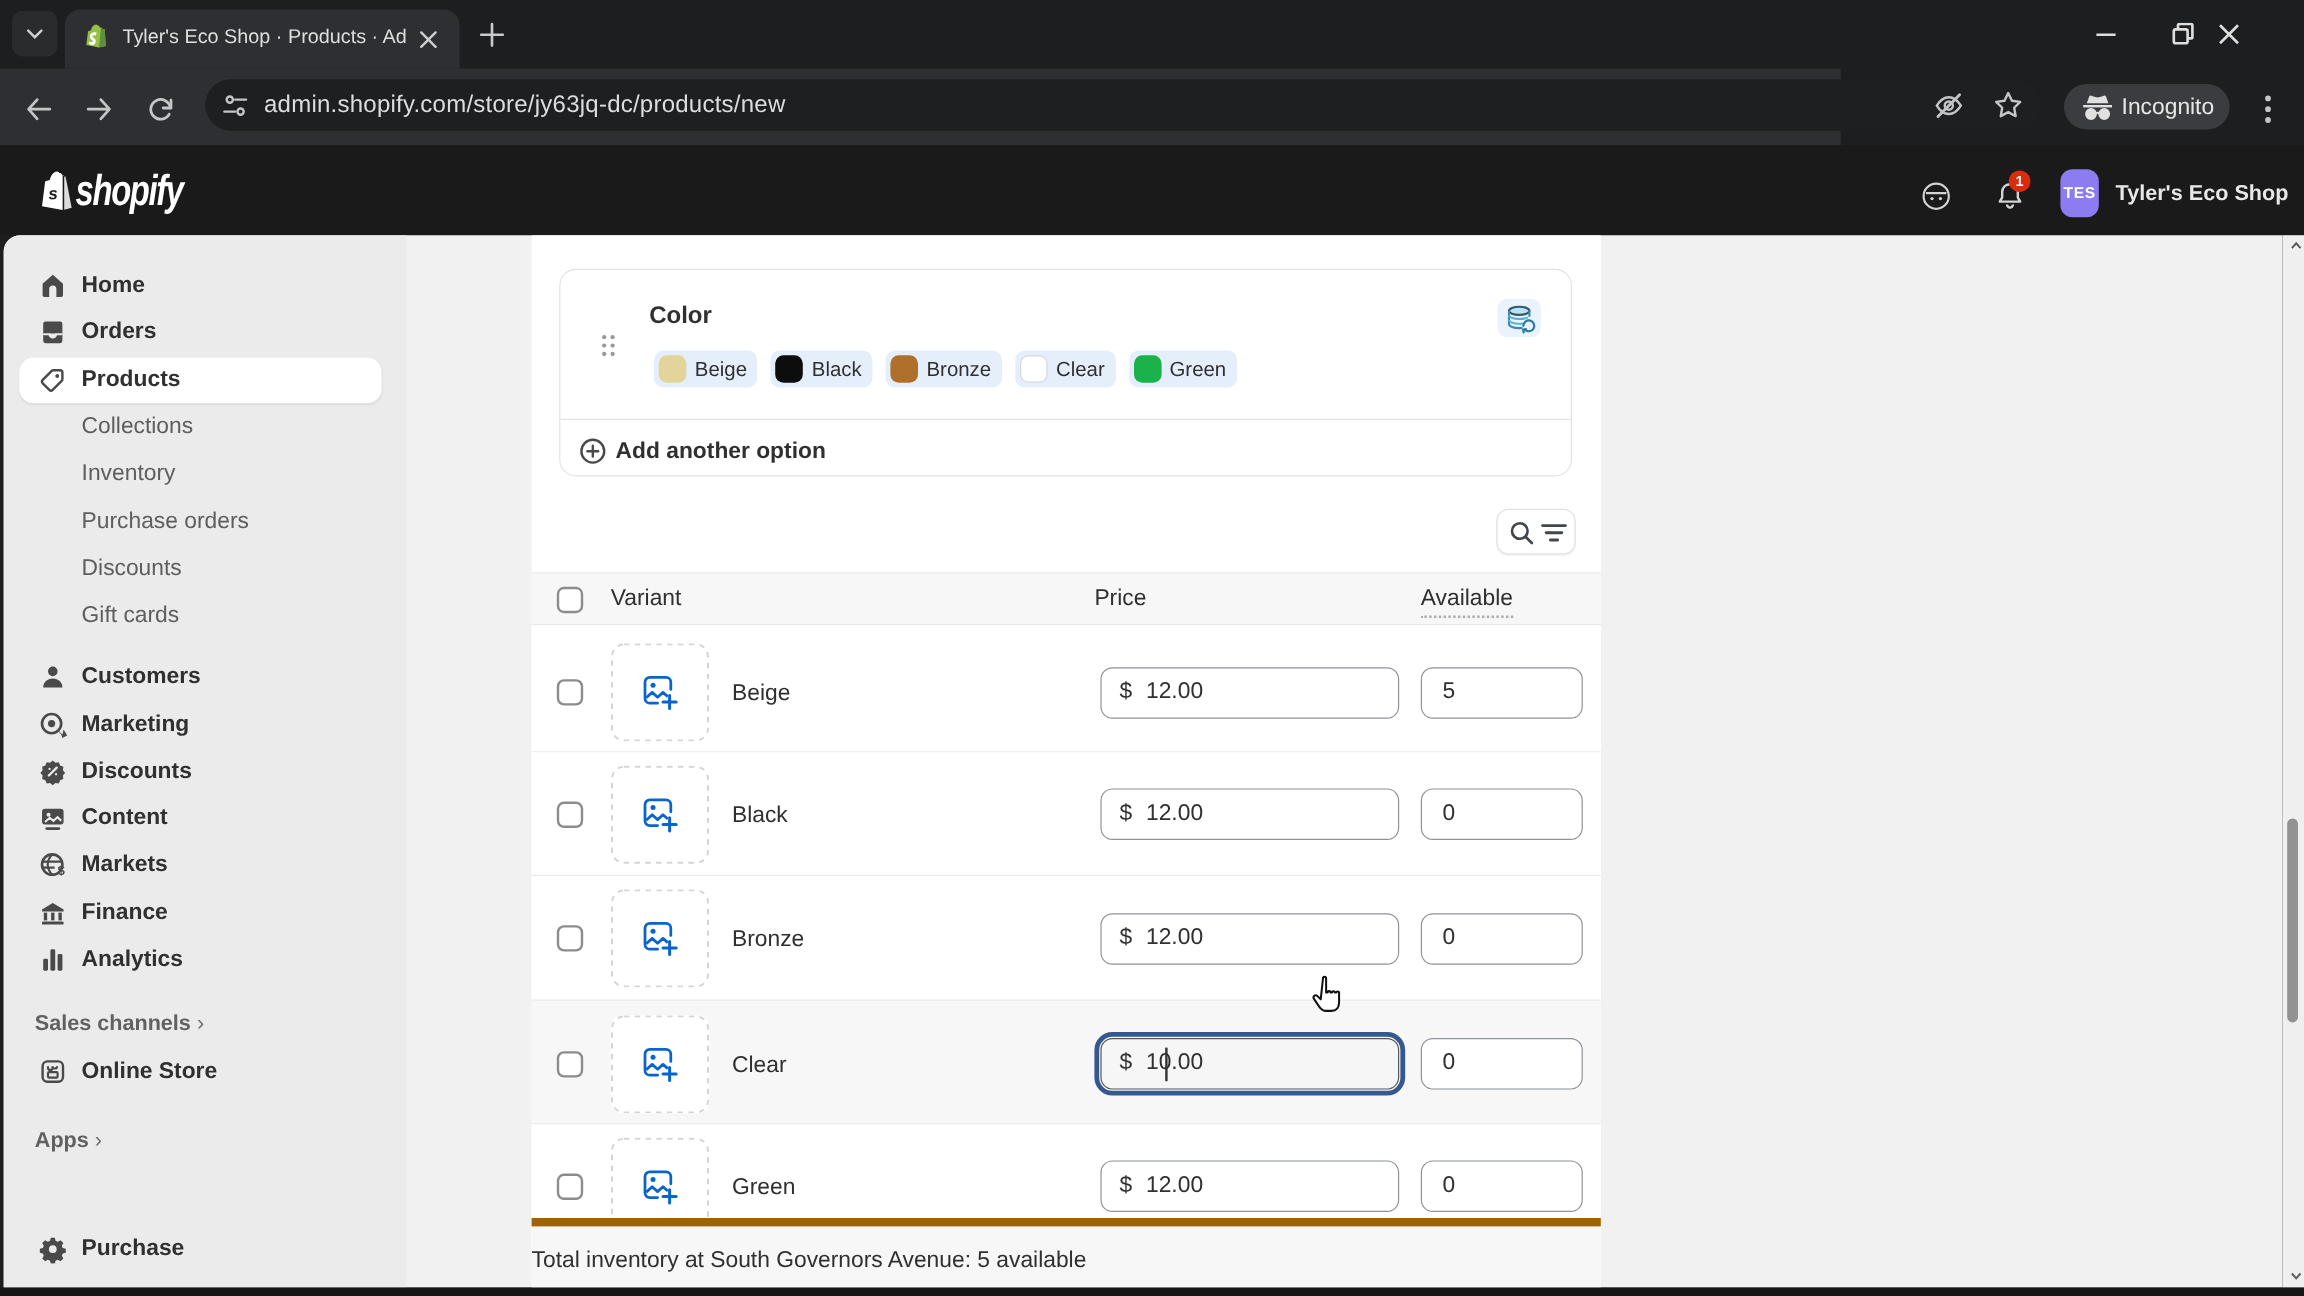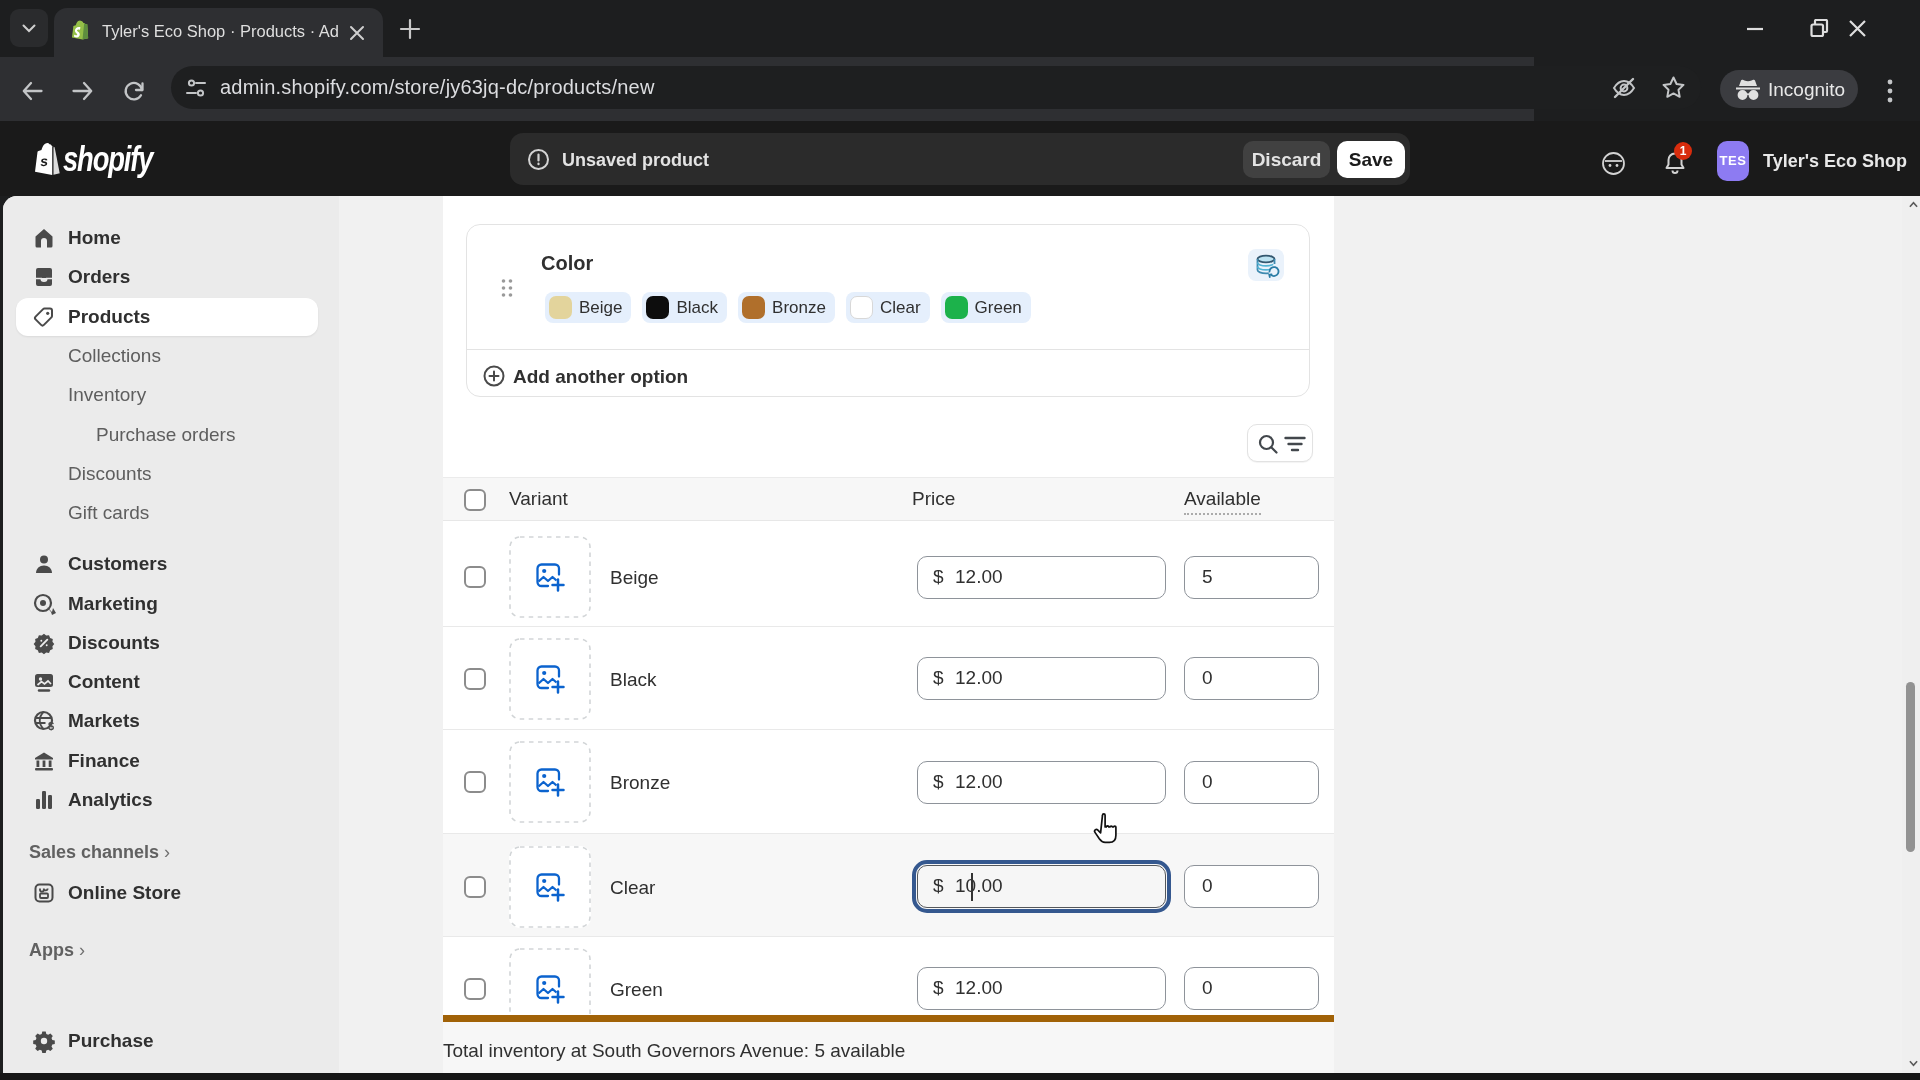--- a/index.html
+++ b/index.html
@@ -169,29 +169,20 @@
       </svg>
   </div>
 
   <div id="sheader" class="abs">
     <svg id="slogo" class="abs" width="260" height="40" viewBox="0 0 260 40">
       <path d="M18.5 4.5 c-.4-.3-1.1-.2-1.4-.1 -.4-1.1-1.1-2.2-2.3-2.2 -.1 0-.2 0-.3 0 C13.9 1.5 13.2 1 12.6 1 8.9 1 7.1 5.6 6.5 8 l-3 .9 c-.9.3-.9.3-1 1.2 L0 29.8 l17.2 3.2 0-28.4z" fill="#fff"></path>
       <path d="M19.5 4.9 l-1 .3 0 27.6 6.3-1.6 c0 0-4.9-25.3-5.3-26.3z" fill="#dcdcdc"></path>
       <text x="9.5" y="24" font-size="14" font-weight="bold" fill="#1a1a1a" text-anchor="middle" transform="rotate(-4 9.5 24)" font-style="italic">s</text>
       <text x="0" y="0" font-size="36" font-weight="bold" font-style="italic" fill="#ffffff" letter-spacing="-1.5" transform="translate(28 29) scale(0.76 1)">shopify</text>
     </svg>
-    <div id="savebar" class="abs">
-      <svg class="abs" style="left:17px; top:15px;" width="23" height="23" viewBox="0 0 23 23">
-        <circle cx="11.5" cy="11.5" r="9.5" stroke="#d3d3d3" stroke-width="2" fill="none"></circle>
-        <path d="M11.5 6.5 V12.5 M11.5 15.5 V16.2" stroke="#d3d3d3" stroke-width="2.2" stroke-linecap="round"></path>
-      </svg>
-      <div id="unsaved" class="abs">Unsaved product</div>
-      <div id="discard" class="abs">Discard</div>
-      <div id="save" class="abs">Save</div>
-    </div>
 
     <svg class="abs" style="left:1601px; top:30px;" width="25" height="25" viewBox="0 0 25 25">
       <circle cx="12.5" cy="12.5" r="10.5" stroke="#d3d3d3" stroke-width="1.8" fill="none"></circle>
       <path d="M4 10 H21" stroke="#d3d3d3" stroke-width="1.8"></path>
       <circle cx="9" cy="14.5" r="1.4" fill="#d3d3d3"></circle>
         <circle cx="16" cy="14.5" r="1.4" fill="#d3d3d3"></circle>
     </svg>
 
     <svg class="abs" style="left:1663px; top:30px;" width="24" height="25" viewBox="0 0 24 25">
       <path d="M12 2.5 c-4 0-6.5 3-6.5 6.5 v4.5 l-2 3.5 h17 l-2-3.5 v-4.5 c0-3.5-2.5-6.5-6.5-6.5z" stroke="#d3d3d3" stroke-width="2" fill="none" stroke-linejoin="round"></path>
@@ -214,21 +205,21 @@
           <path d="M4 13.5 h5.2 a2.8 2.8 0 0 0 5.6 0 H20" stroke="#ebebeb" stroke-width="1.6" fill="none"></path>
         </svg>
         <div class="nav" style="top: 70px;">Orders</div>
         <svg class="nicon" viewBox="0 0 24 24" style="top: 109px;">
           <path d="M12.5 3.5 h5.5 a2 2 0 0 1 2 2 v5.5 a2 2 0 0 1-.6 1.4 l-7.5 7.5 a2 2 0 0 1-2.8 0 l-5.5-5.5 a2 2 0 0 1 0-2.8 l7.5-7.5 a2 2 0 0 1 1.4-.6 z" stroke="#4a4a4a" stroke-width="2" fill="none"></path>
           <circle cx="15.7" cy="8.3" r="1.6" fill="#4a4a4a"></circle>
         </svg>
         <div class="nav" style="top: 110px; font-weight: bold;">Products</div>
         <div class="navsub" style="top: 149px;">Collections</div>
         <div class="navsub" style="top: 188px;">Inventory</div>
-        <div class="navsub" style="top: 228px; margin-left: 28px;">Purchase orders</div>
+        <div class="navsub" style="top: 228px;">Purchase orders</div>
         <div class="navsub" style="top: 267px;">Discounts</div>
         <div class="navsub" style="top: 306px;">Gift cards</div>
         <svg class="nicon" viewBox="0 0 24 24" style="top: 356px;">
           <circle cx="12" cy="7.5" r="4" fill="#4a4a4a"></circle>
           <path d="M4 21 c0-4.5 3.5-7.5 8-7.5 s8 3 8 7.5 z" fill="#4a4a4a"></path>
         </svg>
         <div class="nav" style="top: 357px;">Customers</div>
         <svg class="nicon" viewBox="0 0 24 24" style="top: 396px;">
           <circle cx="11" cy="11" r="8" stroke="#4a4a4a" stroke-width="2.2" fill="none"></circle>
           <circle cx="11" cy="11" r="3" fill="#4a4a4a"></circle>

